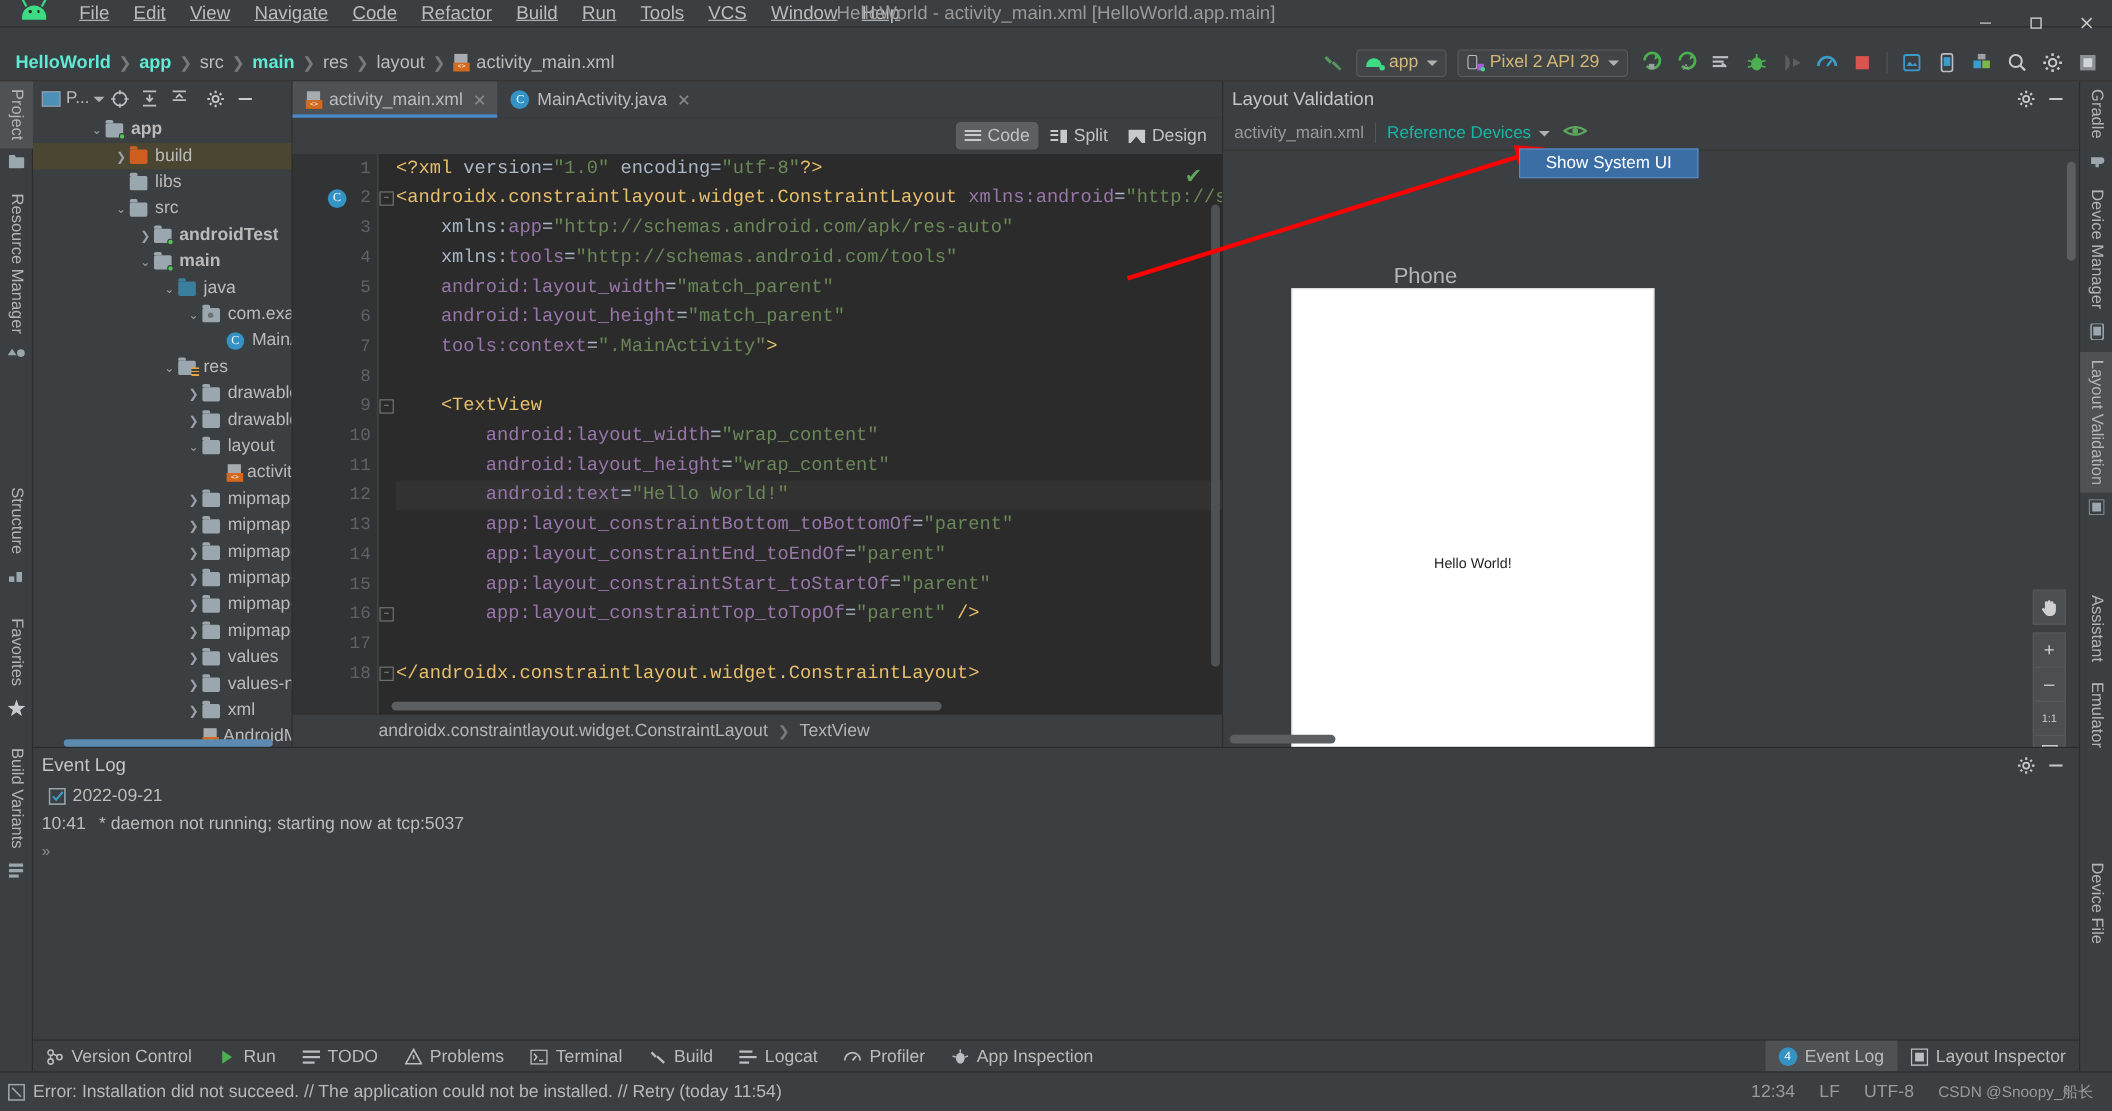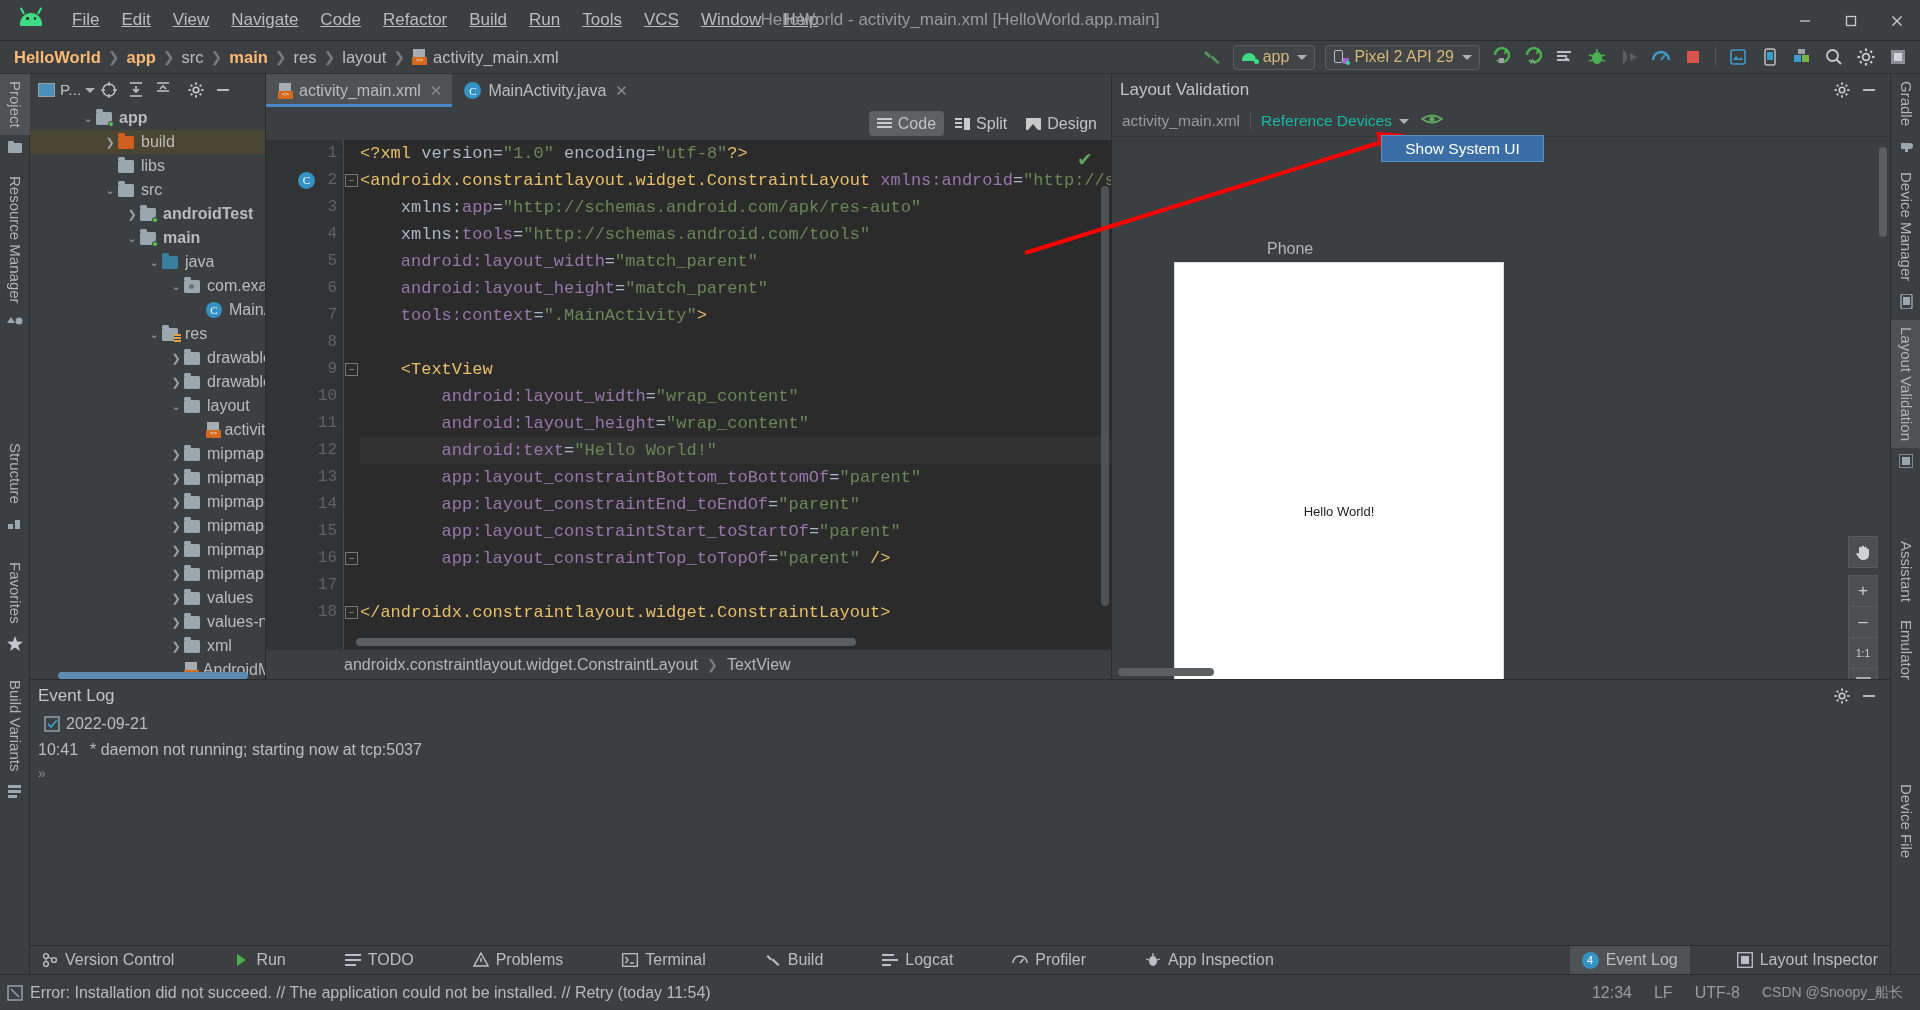--- a/index.html
+++ b/index.html
@@ -7,21 +7,21 @@
     width:1920px; height:1010px; overflow:hidden;
     background:#3c3f41;
     font-family:"Liberation Sans", sans-serif;
     font-size:17px; color:#bbbbbb;
     -webkit-font-smoothing: antialiased;
   }
   .app { position:relative; width:1920px; height:1010px; }
 
   
   .menubar {
-    position:absolute; top:0; left:0; width:1920px; height:41px;
+    position:absolute; top:0; left:0; width:1920px; height:25px;
     background:#3c3f41; display:flex; align-items:center;
     border-bottom:1px solid #2b2b2b;
   }
   .logo { width:30px; height:24px; margin-left:17px; margin-right:14px; position:relative; }
   .droid {
     position:absolute; left:3px; top:5px; width:22px; height:13px;
     background:#3ddc84; border-radius:11px 11px 0 0;
   }
   .droid:before, .droid:after {
     content:""; position:absolute; top:-6px; width:2px; height:7px;
@@ -46,21 +46,21 @@
   .wc svg { display:block; }
 
   
   .navbar {
     position:absolute; top:41px; left:0; width:1920px; height:33px;
     background:#3c3f41; display:flex; align-items:center;
     border-bottom:1px solid #323232;
   }
   .crumbs { display:flex; align-items:center; margin-left:14px; font-size:16.5px; }
   .crumb { color:#bcbcbc; white-space:nowrap; }
-  .crumb.bold { font-weight:bold; color:#fdba74; }
+  .crumb.bold { font-weight:bold; color:#5eead4; }
   .crumb-sep { color:#7a7a7a; margin:0 7px; font-size:14px; }
   .xmlicon {
     display:inline-block; width:15px; height:16px; position:relative;
     margin-right:6px; vertical-align:-3px;
   }
   .xmlicon .pg { position:absolute; top:0; left:1px; width:12px; height:11px; background:#a7acb0; }
   .xmlicon .tag {
     position:absolute; bottom:0; left:0; width:15px; height:8px; background:#d2691e;
     font-size:6px; color:#fff; text-align:center; line-height:8px; font-family:"Liberation Mono", monospace;
   }
@@ -212,21 +212,21 @@
   .lvtitle { font-size:17px; color:#c4c4c4; }
   .lvhead-r { margin-left:auto; display:flex; align-items:center; }
   .lvsub {
     height:31px; display:flex; align-items:center; padding:0 10px; font-size:15.5px;
     color:#9a9a9a; border-bottom:1px solid #323232; position:relative;
   }
   .lvsub .divider { width:1px;height:18px;background:#555; margin:0 10px; }
   .lvsub .ref { color:#14b8a6; }
   .eye-ic { margin-left:12px; color:#5ea65e; }
   .lvbody { flex:1; position:relative; background:#3c3f41; overflow:hidden; }
-  .phoneLabel { position:absolute; left:155px; top:103px; font-size:16px; color:#b5b5b5; }
+  .phoneLabel { position:absolute; left:155px; top:103px; font-size:20px; color:#b5b5b5; }
   .phoneFrame {
     position:absolute; left:62px; top:125px; width:330px; height:470px;
     background:#fff; border:1px solid #dcdcdc;
   }
   .phoneText { position:absolute; left:0; right:0; top:241px; text-align:center; font-size:13px; color:#222; }
   .lv-hscroll { position:absolute; left:6px; bottom:3px; width:96px; height:8px; background:#5c5f61; border-radius:4px; }
   .lv-vscroll { position:absolute; right:3px; top:10px; width:8px; height:90px; background:#5c5f61; border-radius:4px; }
 
   .zoomctl {
     position:absolute; right:12px; top:400px; width:30px;
@@ -256,21 +256,21 @@
   .el-title { font-size:17px; color:#c4c4c4; }
   .el-head-r { margin-left:auto; display:flex; align-items:center; }
   .el-body { padding-left:8px; position:relative; }
   .el-row { display:flex; align-items:center; height:26px; font-size:16px; color:#bcbcbc; }
   .el-ic { width:28px; display:flex; align-items:center; justify-content:center; }
   .el-chev { position:absolute; left:8px; bottom:-18px; color:#8d8d8d; font-size:14px; }
 
   
   .bottombar {
     position:absolute; bottom:36px; left:30px; right:30px; height:29px;
-    background:#3c3f41; display:flex; align-items:center; border-top:1px solid #2b2b2b;gap:35px;
+    background:#3c3f41; display:flex; border-top:1px solid #2b2b2b;
   }
   .btab { display:flex; align-items:center; padding:0 12px; font-size:16px; color:#bcbcbc; height:29px; }
   .btab.on { background:#4e5254; }
   .bbadge {
     width:17px;height:17px;border-radius:50%;background:#3592c4;color:#fff;font-size:11px;
     display:flex;align-items:center;justify-content:center;margin-right:7px;
   }
   .bspacer { margin-left:auto; }
 
   

